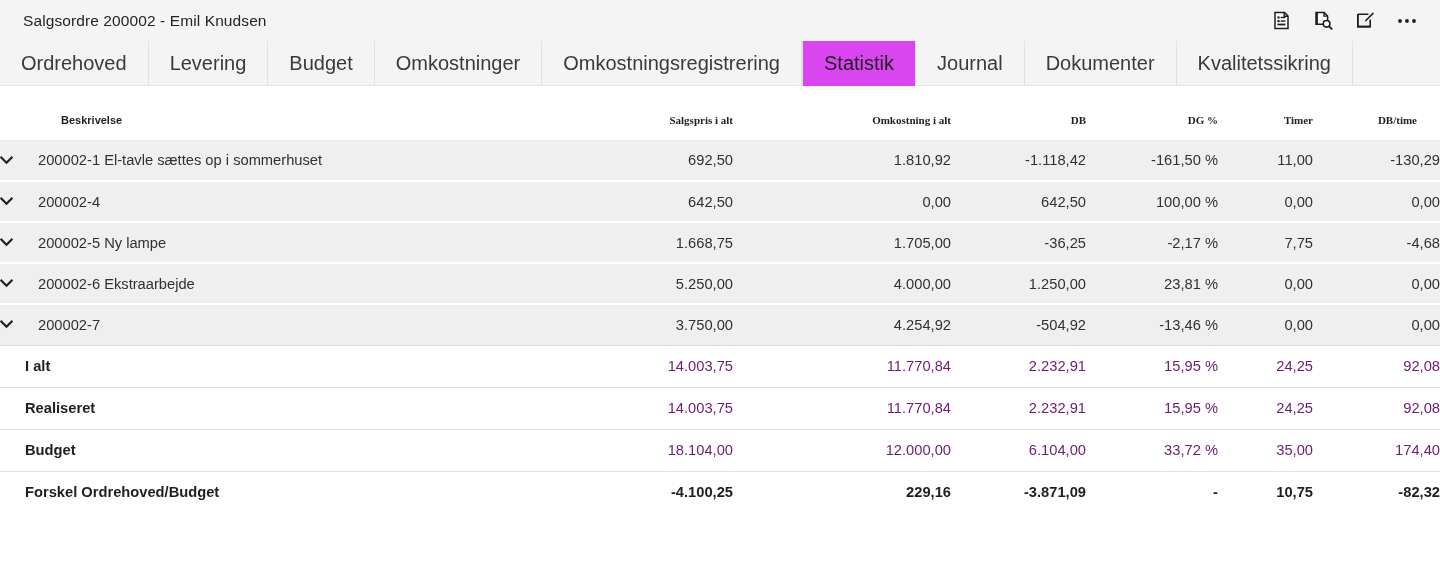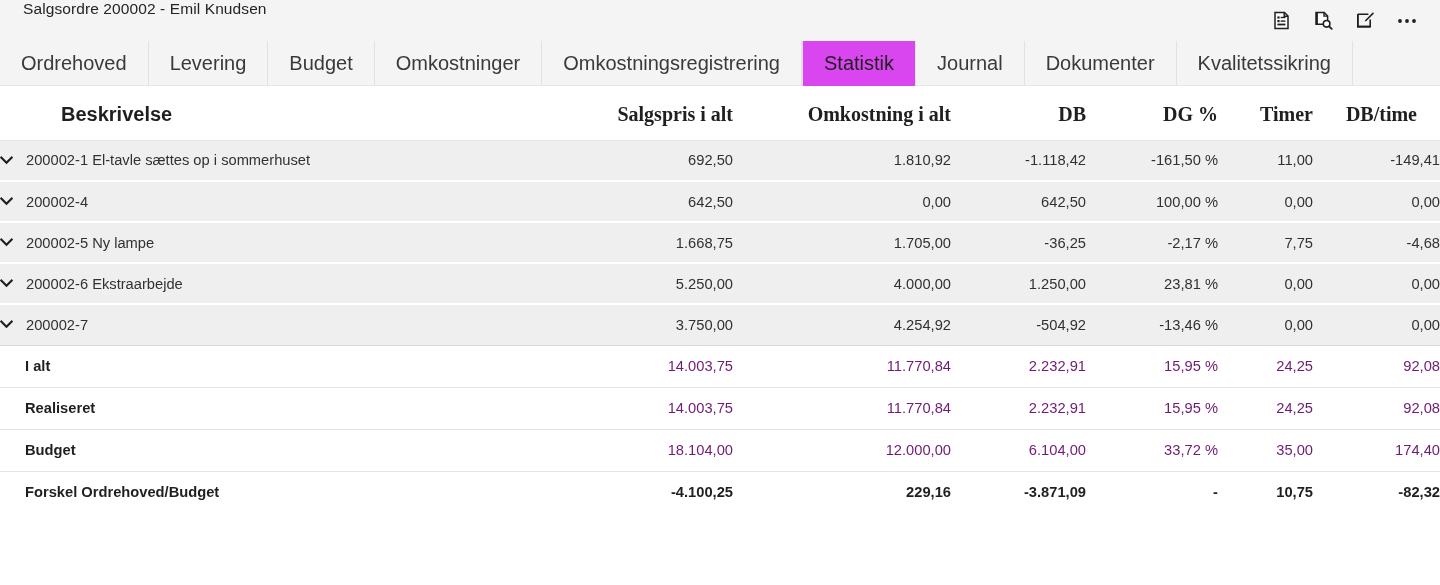--- a/index.html
+++ b/index.html
@@ -13,20 +13,21 @@
     color: #252423;
     -webkit-font-smoothing: antialiased;
   }
 
   
   .titlebar {
     position: relative;
     height: 41px;
     background: #f4f4f4;
     display: flex;
+    align-items: center;
     padding: 0 14px 0 23px;
     gap: 16px;
   }
   .titlebar-title {
     font-size: 15.5px;
     font-weight: 400;
     color: #252423;
     letter-spacing: 0.1px;
     white-space: nowrap;
   }
@@ -95,21 +96,21 @@
   }
   .grid col.c-desc  { width: 555px; }
   .grid col.c-sales { width: 178px; }
   .grid col.c-cost  { width: 218px; }
   .grid col.c-db    { width: 135px; }
   .grid col.c-dg    { width: 132px; }
   .grid col.c-hours { width: 95px; }
   .grid col.c-dbt   { width: 127px; }
 
   thead th {
-    font-size: 20px;
+    font-size: 11px;
     font-weight: bold;
     color: #201f1e;
     padding: 0 0 14px 0;
     vertical-align: bottom;
     height: 54px;
     background: #ffffff;
   }
   thead th.h-desc {
     text-align: left;
     padding-left: 61px;
@@ -130,21 +131,21 @@
   }
   tbody tr.data-row:first-child td { border-top: 1px solid #e8e8e8; }
 
   td.desc {
     text-align: left;
     padding-left: 23px;
   }
   .desc-inner {
     display: flex;
     align-items: center;
-    gap: 0;
+    gap: 12px;
   }
   .chev {
     width: 26px;
     min-width: 26px;
     display: flex;
     align-items: center;
     justify-content: flex-start;
     cursor: pointer;
     color: #201f1e;
   }
@@ -273,21 +274,21 @@
                 </svg>
             </span>
             <span class="desc-text">200002-1 El-tavle sættes op i sommerhuset</span>
           </div>
         </td>
         <td class="num">692,50</td>
         <td class="num">1.810,92</td>
         <td class="num">-1.118,42</td>
         <td class="num">-161,50 %</td>
         <td class="num">11,00</td>
-        <td class="num last-col">-149,41</td>
+        <td class="num last-col">-130,29</td>
       </tr>
 
 
       <tr class="data-row">
         <td class="desc">
           <div class="desc-inner">
             <span class="chev">
               <svg width="13" height="9" viewBox="0 0 13 9">
                   <path d="M1.3 1.6L6.5 6.7l5.2-5.1" stroke="#201f1e" stroke-width="2.1" fill="none" stroke-linecap="square"></path>
                 </svg>

